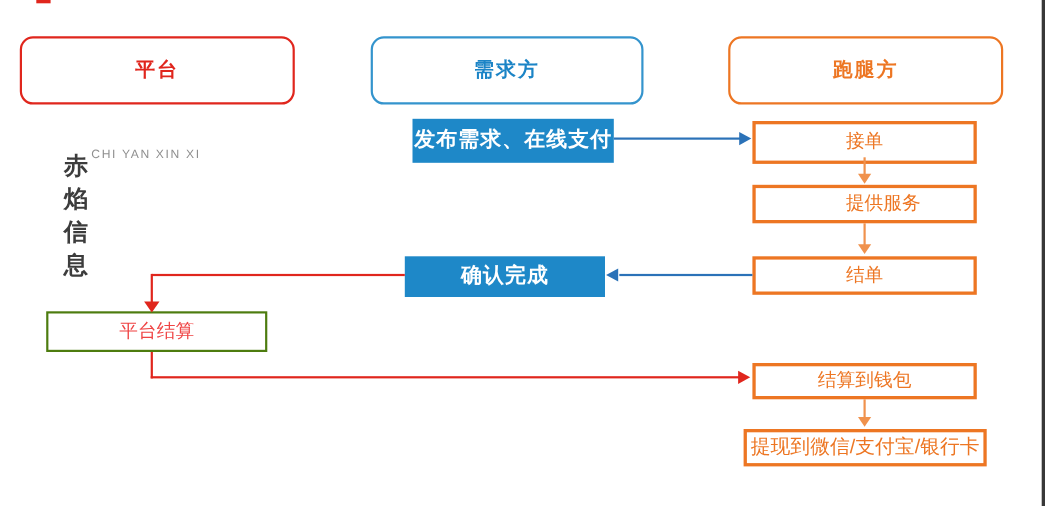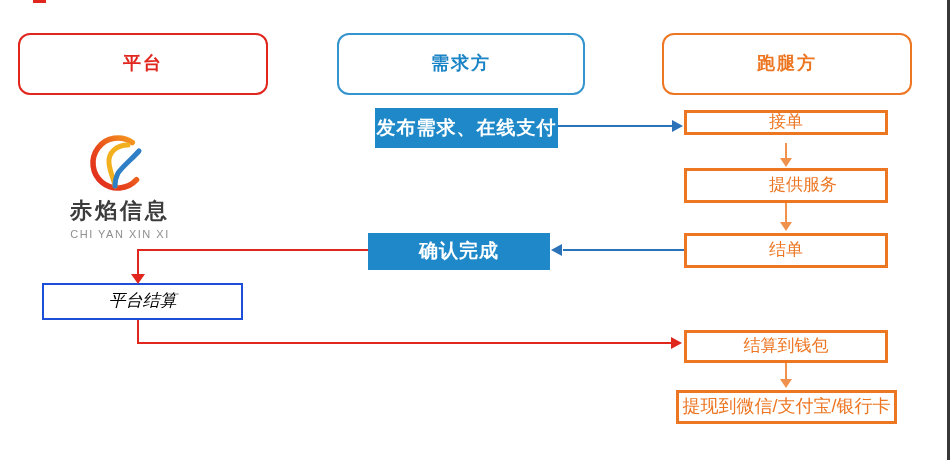--- a/index.html
+++ b/index.html
@@ -5,29 +5,29 @@
   html,body{margin:0;padding:0;background:#ffffff;font-family:"Liberation Sans",sans-serif;}
   .stage{position:relative;width:952px;height:460px;background:#ffffff;overflow:hidden;}
   .box{position:absolute;display:flex;align-items:center;justify-content:center;
        box-sizing:border-box;text-align:center;line-height:1.1;}
   .hdr{border-radius:12px;font-weight:bold;font-size:18px;background:#fff;letter-spacing:2px;}
   .hdr-red{border:2px solid #e0261d;color:#e0261d;}
   .hdr-blue{border:2px solid #3494cd;color:#1b84c6;}
   .hdr-orange{border:2px solid #ed7623;color:#ed7623;}
   .fill-blue{background:#1e88c8;color:#ffffff;font-weight:bold;font-size:19px;letter-spacing:1px;}
   .node-orange{border:3px solid #ed7623;color:#ed7623;font-size:17px;background:#fff;}
-  .node-red{border:2px solid #1d4ed8;color:#000000;font-size:17px;background:#fff;font-style:italic;}
+  .node-red{border:2px solid #4d7c0f;color:#ef4444;font-size:17px;background:#fff;}
   .ln{position:absolute;}
   .tri{position:absolute;width:0;height:0;}
   .tri-right-blue{border-top:6px solid transparent;border-bottom:6px solid transparent;border-left:11px solid #2b72b8;}
   .tri-left-blue{border-top:6px solid transparent;border-bottom:6px solid transparent;border-right:11px solid #2b72b8;}
   .tri-right-red{border-top:6px solid transparent;border-bottom:6px solid transparent;border-left:11px solid #e0261d;}
   .tri-down-red{border-left:7px solid transparent;border-right:7px solid transparent;border-top:10px solid #e0261d;}
   .tri-down-orange{border-left:6px solid transparent;border-right:6px solid transparent;border-top:9px solid #f0924d;}
-  .logo{position:absolute;left:58px;top:133px;width:124px;display:flex;flex-direction:column;align-items:center;}
+  .logo{position:absolute;left:58px;top:133px;width:124px;display:flex;flex-direction:row;}
   .logo-name{font-size:22px;font-weight:bold;color:#3c3c3c;letter-spacing:3px;margin-top:3px;}
   .logo-sub{font-size:11px;color:#8f8f8f;letter-spacing:1.5px;margin-top:2px;white-space:nowrap;}
   .banner{position:absolute;left:0;top:394px;width:407px;height:66px;background:#6f6f6f;
           border-top-right-radius:20px;display:flex;align-items:center;}
   .banner span{color:#ffffff;font-size:29px;font-weight:bold;letter-spacing:2px;padding-left:22px;white-space:nowrap;}
   .right-edge{position:absolute;left:947px;top:0;width:3px;height:460px;background:#383838;}
   .tick{position:absolute;left:33px;top:0;width:13px;height:3px;background:#e0261d;}
 </style>
 </head>
 <body>
@@ -53,21 +53,21 @@
       <path d="M68 12 C56 12 48 20 49 30 C50 40 54 46 55 53" fill="none" stroke="#f2b01e" stroke-width="5" stroke-linecap="round"></path>
       <path d="M79 18 C72 26 64 32 58 40 C56 44 55 48 55 53" fill="none" stroke="#2f7fc6" stroke-width="5" stroke-linecap="round"></path>
     </svg>
     <div class="logo-name">赤焰信息</div>
     <div class="logo-sub">CHI YAN XIN XI</div>
   </div>
 
   <div class="box fill-blue" style="left:375px;top:108px;width:183px;height:40px;">发布需求、在线支付</div>
   <div class="box fill-blue" style="left:368px;top:233px;width:182px;height:37px;">确认完成</div>
 
-  <div class="box node-orange" style="left:684px;top:110px;width:204px;height:25px;">接单</div>
+  <div class="box node-orange" style="left:684px;top:110px;width:204px;height:39px;">接单</div>
   <div class="box node-orange" style="left:684px;top:168px;width:204px;height:35px;padding-left:34px;">提供服务</div>
   <div class="box node-orange" style="left:684px;top:233px;width:204px;height:35px;">结单</div>
   <div class="box node-orange" style="left:684px;top:330px;width:204px;height:33px;text-align:center;">结算到钱包</div>
   <div class="box node-orange" style="left:676px;top:390px;width:221px;height:34px;font-size:18px;">提现到微信/支付宝/银行卡</div>
 
   <div class="box node-red" style="left:42px;top:283px;width:201px;height:37px;">平台结算</div>
 
   <div class="ln" style="left:558px;top:125px;width:116px;height:2px;background:#2b72b8;"></div>
   <div class="tri tri-right-blue" style="left:672px;top:120px;"></div>
 

